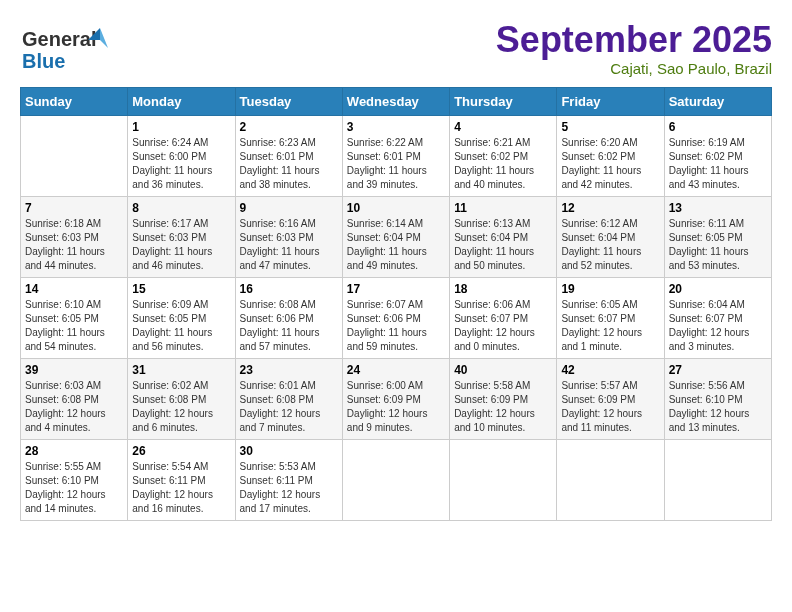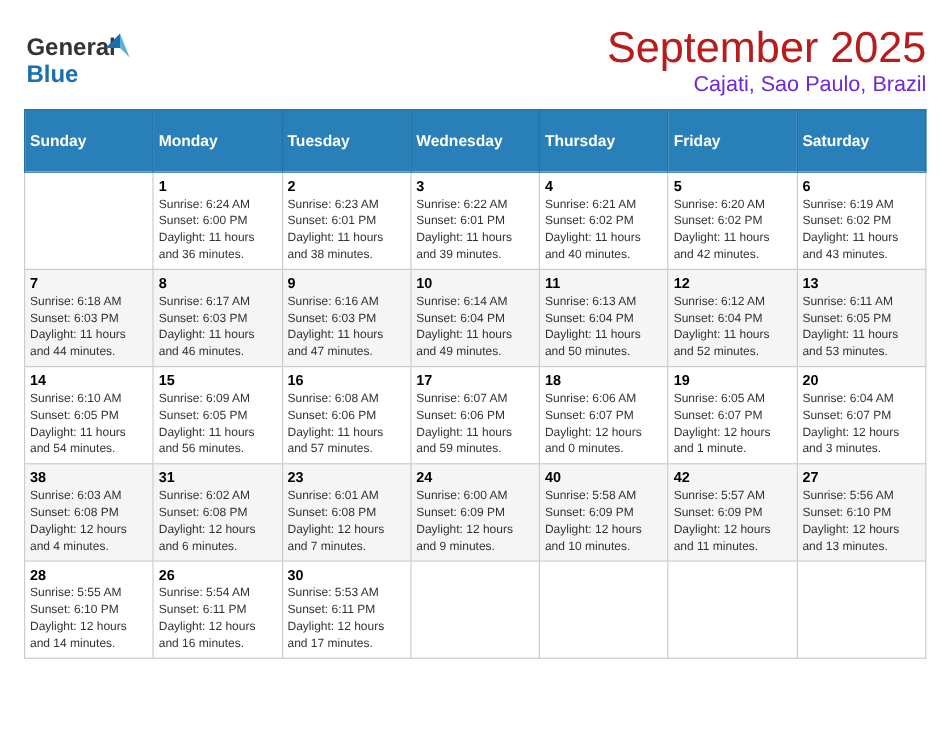--- a/index.html
+++ b/index.html
@@ -23,37 +23,37 @@
     }
     .logo-line {
       display: flex;
       align-items: center;
     }
     .title-block {
       text-align: right;
     }
     .month-title {
       font-size: 36px;
-      font-weight: normal;
-      color: #b91c1c;
+      font-weight: bold;
+      color: #4c1d95;
       line-height: 1.1;
     }
     .location {
-      font-size: 18px;
-      color: #6d28d9;
+      font-size: 15px;
+      color: #4d7c0f;
     }
     .calendar {
       width: 100%;
       border-collapse: collapse;
       font-size: 11px;
     }
     .calendar th {
       background: #2980b9;
       color: #fff;
-      padding: 18px 4px;
+      padding: 6px 4px;
       text-align: left;
       font-size: 13px;
       border: 1px solid #2471a3;
     }
     .calendar td {
       border: 1px solid #ccc;
       vertical-align: top;
       padding: 4px;
       width: calc(100% / 7);
       min-height: 80px;
@@ -131,21 +131,21 @@
       <tr>
         <td><span class="day-num">14</span><span class="cell-text">Sunrise: 6:10 AM<br>Sunset: 6:05 PM<br>Daylight: 11 hours and 54 minutes.</span></td>
         <td><span class="day-num">15</span><span class="cell-text">Sunrise: 6:09 AM<br>Sunset: 6:05 PM<br>Daylight: 11 hours and 56 minutes.</span></td>
         <td><span class="day-num">16</span><span class="cell-text">Sunrise: 6:08 AM<br>Sunset: 6:06 PM<br>Daylight: 11 hours and 57 minutes.</span></td>
         <td><span class="day-num">17</span><span class="cell-text">Sunrise: 6:07 AM<br>Sunset: 6:06 PM<br>Daylight: 11 hours and 59 minutes.</span></td>
         <td><span class="day-num">18</span><span class="cell-text">Sunrise: 6:06 AM<br>Sunset: 6:07 PM<br>Daylight: 12 hours and 0 minutes.</span></td>
         <td><span class="day-num">19</span><span class="cell-text">Sunrise: 6:05 AM<br>Sunset: 6:07 PM<br>Daylight: 12 hours and 1 minute.</span></td>
         <td><span class="day-num">20</span><span class="cell-text">Sunrise: 6:04 AM<br>Sunset: 6:07 PM<br>Daylight: 12 hours and 3 minutes.</span></td>
       </tr>
       <tr>
-        <td><span class="day-num">38</span><span class="cell-text">Sunrise: 6:03 AM<br>Sunset: 6:08 PM<br>Daylight: 12 hours and 4 minutes.</span></td>
+        <td><span class="day-num">39</span><span class="cell-text">Sunrise: 6:03 AM<br>Sunset: 6:08 PM<br>Daylight: 12 hours and 4 minutes.</span></td>
         <td><span class="day-num">31</span><span class="cell-text">Sunrise: 6:02 AM<br>Sunset: 6:08 PM<br>Daylight: 12 hours and 6 minutes.</span></td>
         <td><span class="day-num">23</span><span class="cell-text">Sunrise: 6:01 AM<br>Sunset: 6:08 PM<br>Daylight: 12 hours and 7 minutes.</span></td>
         <td><span class="day-num">24</span><span class="cell-text">Sunrise: 6:00 AM<br>Sunset: 6:09 PM<br>Daylight: 12 hours and 9 minutes.</span></td>
         <td><span class="day-num">40</span><span class="cell-text">Sunrise: 5:58 AM<br>Sunset: 6:09 PM<br>Daylight: 12 hours and 10 minutes.</span></td>
         <td><span class="day-num">42</span><span class="cell-text">Sunrise: 5:57 AM<br>Sunset: 6:09 PM<br>Daylight: 12 hours and 11 minutes.</span></td>
         <td><span class="day-num">27</span><span class="cell-text">Sunrise: 5:56 AM<br>Sunset: 6:10 PM<br>Daylight: 12 hours and 13 minutes.</span></td>
       </tr>
       <tr>
         <td><span class="day-num">28</span><span class="cell-text">Sunrise: 5:55 AM<br>Sunset: 6:10 PM<br>Daylight: 12 hours and 14 minutes.</span></td>
         <td><span class="day-num">26</span><span class="cell-text">Sunrise: 5:54 AM<br>Sunset: 6:11 PM<br>Daylight: 12 hours and 16 minutes.</span></td>

